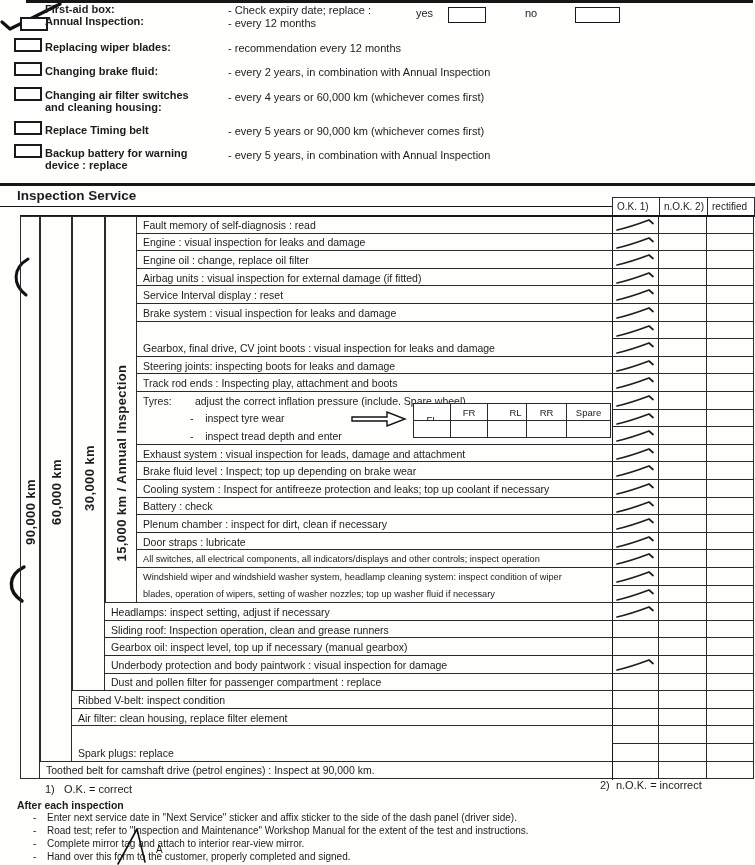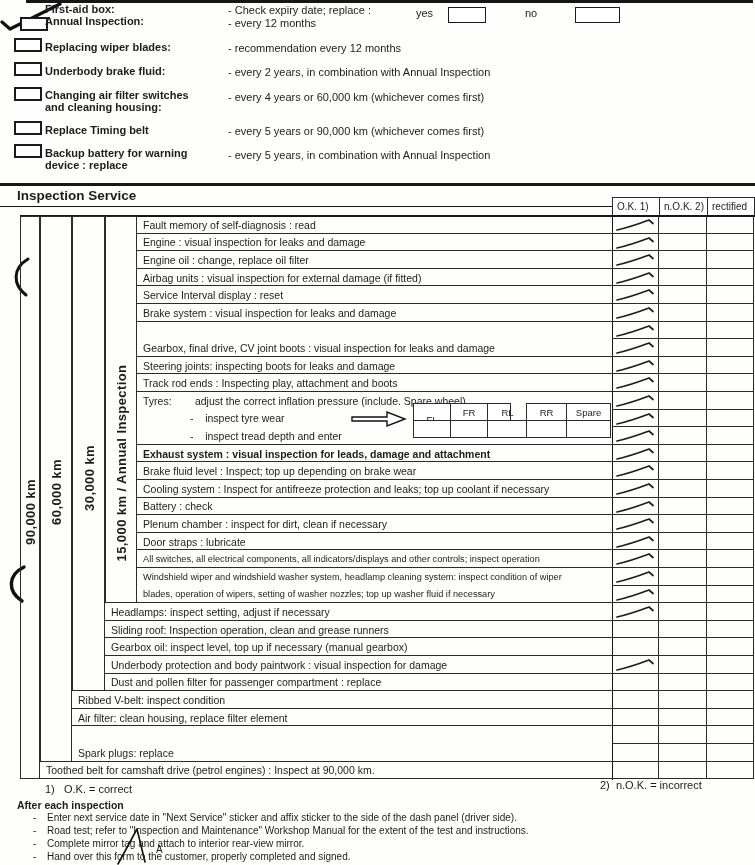--- a/index.html
+++ b/index.html
@@ -79,21 +79,21 @@
 
 <div class="cbox" style="left: 20px; top: 17px; width: 28px; height: 14px;"></div>
     <div class="tlabel" style="left: 45px; top: 3px;">First-aid box:</div>
     <div class="tlabel" style="left: 45px; top: 15px;">Annual Inspection:</div>
     <div class="tdet" style="left: 228px; top: 4px;">- Check expiry date; replace :</div>
     <div class="tdet" style="left: 228px; top: 17px;">- every 12 months</div>
     <div class="cbox" style="left: 14px; top: 38px; width: 28px; height: 14px;"></div>
     <div class="tlabel" style="left: 45px; top: 41px;">Replacing wiper blades:</div>
     <div class="tdet" style="left: 228px; top: 42px;">- recommendation every 12 months</div>
     <div class="cbox" style="left: 14px; top: 62px; width: 28px; height: 14px;"></div>
-    <div class="tlabel" style="left: 45px; top: 65px;">Underbody brake fluid:</div>
+    <div class="tlabel" style="left: 45px; top: 65px;">Changing brake fluid:</div>
     <div class="tdet" style="left: 228px; top: 66px;">- every 2 years, in combination with Annual Inspection</div>
     <div class="cbox" style="left: 14px; top: 87px; width: 28px; height: 14px;"></div>
     <div class="tlabel" style="left: 45px; top: 89px;">Changing air filter switches</div>
     <div class="tlabel" style="left: 45px; top: 101px;">and cleaning housing:</div>
     <div class="tdet" style="left: 228px; top: 91px;">- every 4 years or 60,000 km (whichever comes first)</div>
     <div class="cbox" style="left: 14px; top: 121px; width: 28px; height: 14px;"></div>
     <div class="tlabel" style="left: 45px; top: 124px;">Replace Timing belt</div>
     <div class="tdet" style="left: 228px; top: 125px;">- every 5 years or 90,000 km (whichever comes first)</div>
     <div class="cbox" style="left: 14px; top: 144px; width: 28px; height: 14px;"></div>
     <div class="tlabel" style="left: 45px; top: 147px;">Backup battery for warning</div>
@@ -188,21 +188,21 @@
       <div class="rowline" style="height: 17.6px;">Tyres:        adjust the correct inflation pressure (include. Spare wheel)</div>
       <div class="rowline" style="height: 17.6px; padding-left: 53px;">-    inspect tyre wear</div>
       <div class="rowline" style="height: 17.6px; padding-left: 53px;">-    inspect tread depth and enter</div>
       <div style="position: absolute; left: 212px; top: 17px;"><svg width="60" height="20" viewBox="0 0 60 20">
           <polygon points="3,8 38,8 38,3 56,10 38,17 38,12 3,12" fill="#fff" stroke="#111" stroke-width="1.4"></polygon>
         </svg></div>
       <div class="tyrecell" style="left: 276px; top: 11px; width: 38px; height: 32px;">FL</div>
       <div class="tyrecell" style="left: 276px; top: 28px; width: 38px; height: 18px;"></div>
       <div class="tyrecell" style="left: 313px; top: 11px; width: 38px; height: 18px;">FR</div>
       <div class="tyrecell" style="left: 313px; top: 28px; width: 38px; height: 18px;"></div>
-      <div class="tyrecell" style="left: 350px; top: 11px; width: 24px; height: 18px; padding-left: 17px;">RL</div>
+      <div class="tyrecell" style="left: 350px; top: 11px; width: 40px; height: 18px; padding-left: 17px;">RL</div>
       <div class="tyrecell" style="left: 350px; top: 28px; width: 40px; height: 18px;"></div>
       <div class="tyrecell" style="left: 389px; top: 11px; width: 41px; height: 18px;">RR</div>
       <div class="tyrecell" style="left: 389px; top: 28px; width: 41px; height: 18px;"></div>
       <div class="tyrecell" style="left: 429px; top: 11px; width: 45px; height: 18px;">Spare</div>
       <div class="tyrecell" style="left: 429px; top: 28px; width: 45px; height: 18px;"></div>
     </div>
     <div class="rcell" style="left: 612px; top: 392px; width: 47px; height: 17.6px;"><svg width="42" height="15" viewBox="0 0 42 15" style="margin:1px 0 0 2px">
         <path d="M3 13 C 12 11, 27 6, 35 3 l 4 3.5" fill="none" stroke="#1d1d1d" stroke-width="1.7" stroke-linecap="round"></path>
       </svg></div>
     <div class="rcell" style="left: 659px; top: 392px; width: 48px; height: 17.6px;"></div>
@@ -211,21 +211,21 @@
         <path d="M3 13 C 12 11, 27 6, 35 3 l 4 3.5" fill="none" stroke="#1d1d1d" stroke-width="1.7" stroke-linecap="round"></path>
       </svg></div>
     <div class="rcell" style="left: 659px; top: 409.6px; width: 48px; height: 17.6px;"></div>
     <div class="rcell" style="left: 707px; top: 409.6px; width: 47px; height: 17.6px;"></div>
     <div class="rcell" style="left: 612px; top: 427.2px; width: 47px; height: 17.6px;"><svg width="42" height="15" viewBox="0 0 42 15" style="margin:1px 0 0 2px">
         <path d="M3 13 C 12 11, 27 6, 35 3 l 4 3.5" fill="none" stroke="#1d1d1d" stroke-width="1.7" stroke-linecap="round"></path>
       </svg></div>
     <div class="rcell" style="left: 659px; top: 427.2px; width: 48px; height: 17.6px;"></div>
     <div class="rcell" style="left: 707px; top: 427.2px; width: 47px; height: 17.6px;"></div>
     <div class="rowblock" style="left: 137px; top: 444.8px; width: 475px; height: 17.6px;">
-      <div class="rowline" style="height: 17.6px; font-weight: bold;">Exhaust system : visual inspection for leads, damage and attachment</div>
+      <div class="rowline" style="height: 17.6px;">Exhaust system : visual inspection for leads, damage and attachment</div>
     </div>
     <div class="rcell" style="left: 612px; top: 444.8px; width: 47px; height: 17.6px;"><svg width="42" height="15" viewBox="0 0 42 15" style="margin:1px 0 0 2px">
         <path d="M3 13 C 12 11, 27 6, 35 3 l 4 3.5" fill="none" stroke="#1d1d1d" stroke-width="1.7" stroke-linecap="round"></path>
       </svg></div>
     <div class="rcell" style="left: 659px; top: 444.8px; width: 48px; height: 17.6px;"></div>
     <div class="rcell" style="left: 707px; top: 444.8px; width: 47px; height: 17.6px;"></div>
     <div class="rowblock" style="left: 137px; top: 462.4px; width: 475px; height: 17.6px;">
       <div class="rowline" style="height: 17.6px;">Brake fluid level : Inspect; top up depending on brake wear</div>
     </div>
     <div class="rcell" style="left: 612px; top: 462.4px; width: 47px; height: 17.6px;"><svg width="42" height="15" viewBox="0 0 42 15" style="margin:1px 0 0 2px">

